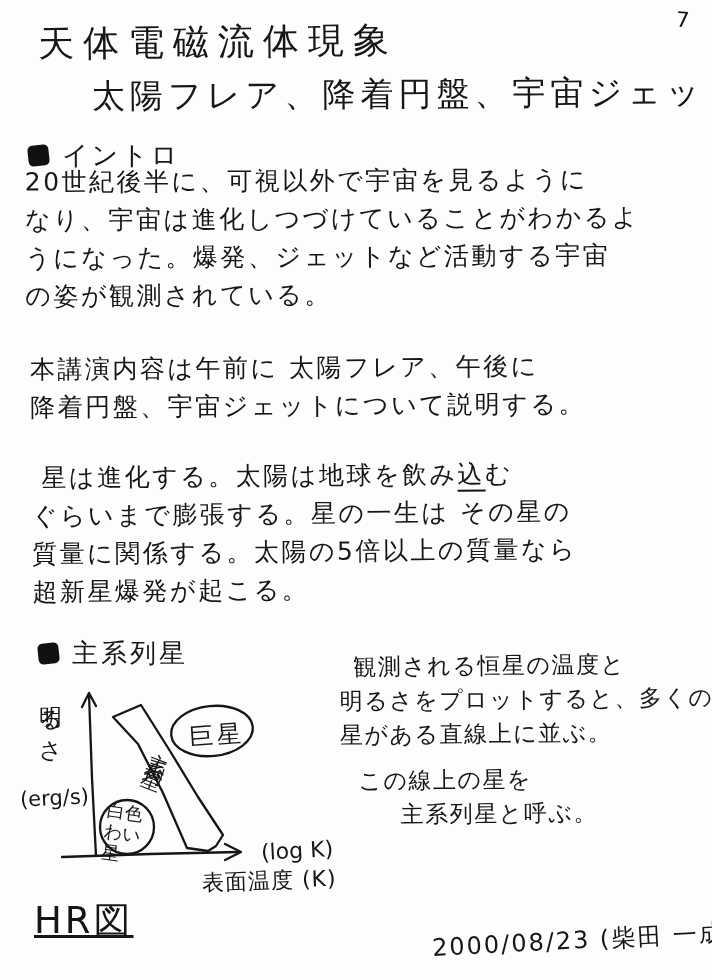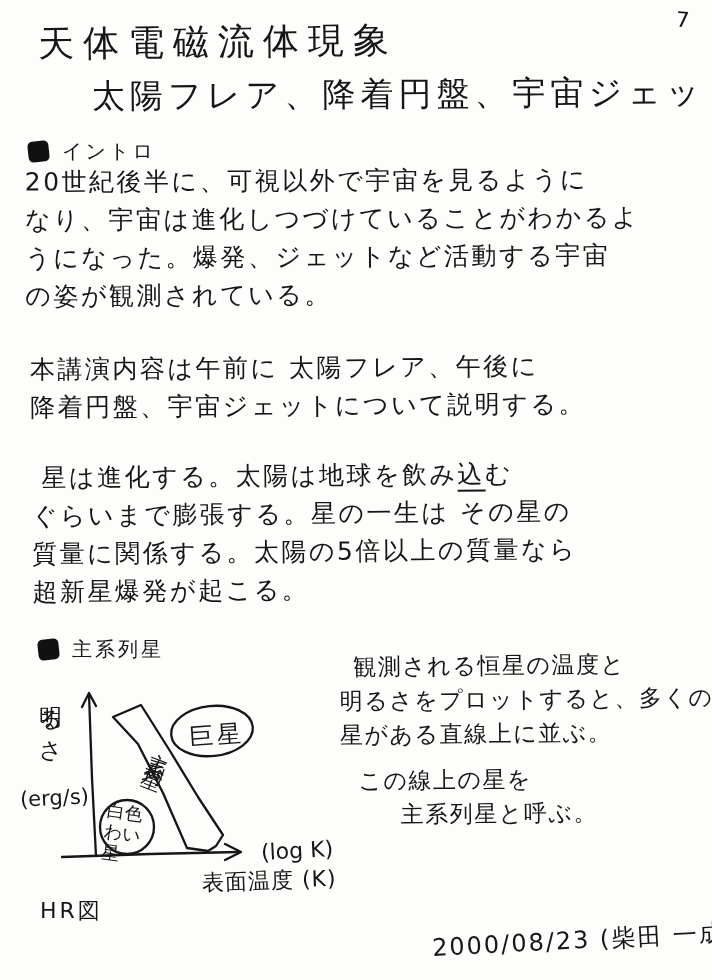--- a/index.html
+++ b/index.html
@@ -21,21 +21,21 @@
   }
   .subtitle {
     position: absolute; left: 92px; top: 72px;
     font-size: 33px; letter-spacing: 5px; transform: rotate(-0.4deg);
   }
   .section-heading { position: absolute; display: flex; align-items: center; gap: 13px; }
   .section-heading .bullet {
     width: 21px; height: 21px; background: #111;
     border-radius: 5px; transform: rotate(-6deg);
   }
-  .section-heading .label { font-size: 20px; letter-spacing: 3px; }
+  .section-heading .label { font-size: 26px; letter-spacing: 3px; }
   .heading-intro { left: 28px; top: 138px; }
   .heading-ms { left: 38px; top: 636px; }
   .para { position: absolute; font-size: 25px; letter-spacing: 2.5px; line-height: 38px; }
   .para-intro { left: 25px; top: 162px; transform: rotate(-0.3deg); }
   .para-lecture { left: 30px; top: 349px; transform: rotate(-0.4deg); }
   .para-stars { left: 32px; top: 457px; transform: rotate(-0.5deg); }
   .para-stars .line:first-child { padding-left: 10px; }
   .u-ink { border-bottom: 2px solid #161616; padding-bottom: 1px; }
   .note { position: absolute; left: 340px; top: 648px; font-size: 23px; letter-spacing: 1.5px; line-height: 34px; transform: rotate(-0.6deg); }
   .note .line:nth-child(1) { padding-left: 14px; }
@@ -54,21 +54,21 @@
     font-size: 20px; letter-spacing: 7px;
     transform: rotate(21deg); transform-origin: 50% 50%;
   }
   .giant-label { left: 189px; top: 719px; font-size: 24px; letter-spacing: 4px; transform: rotate(-4deg); }
   .wd-label {
     left: 104px; top: 802px; width: 44px; font-size: 18px;
     line-height: 21px; white-space: normal; transform: rotate(8deg);
   }
   .x-axis-unit { left: 261px; top: 838px; font-size: 22px; transform: rotate(-3deg); }
   .x-axis-label { left: 202px; top: 866px; font-size: 22px; letter-spacing: 1px; transform: rotate(-2deg); }
-  .hr-caption { position: absolute; left: 40px; top: 896px; font-size: 22px; letter-spacing: 3px; }
+  .hr-caption { position: absolute; left: 34px; top: 896px; font-size: 37px; letter-spacing: 3px; text-decoration: underline; }
   .footer-date { position: absolute; left: 432px; top: 924px; font-size: 24px; letter-spacing: 2px; transform: rotate(-3deg); }
 </style>
 </head>
 <body>
 
 <div class="page">
 
   <div class="hw page-number">7</div>
 
   <div class="hw title">天体電磁流体現象</div>

